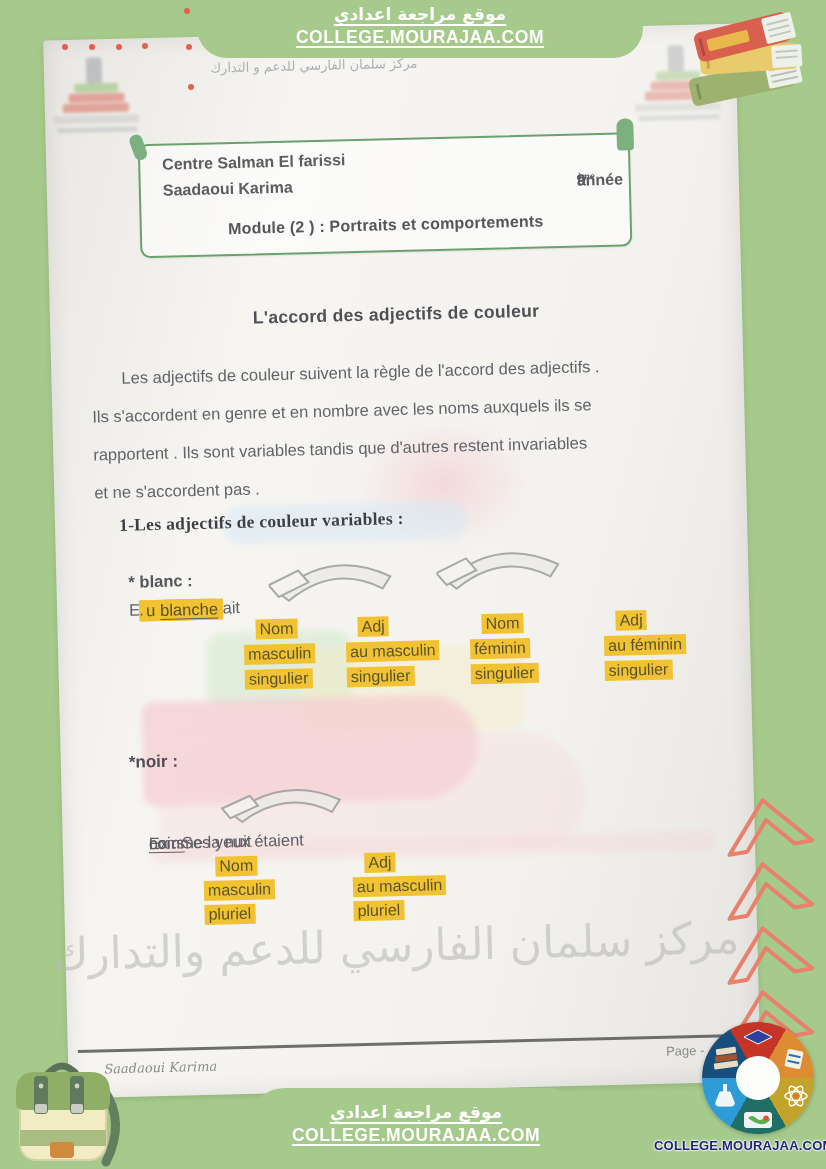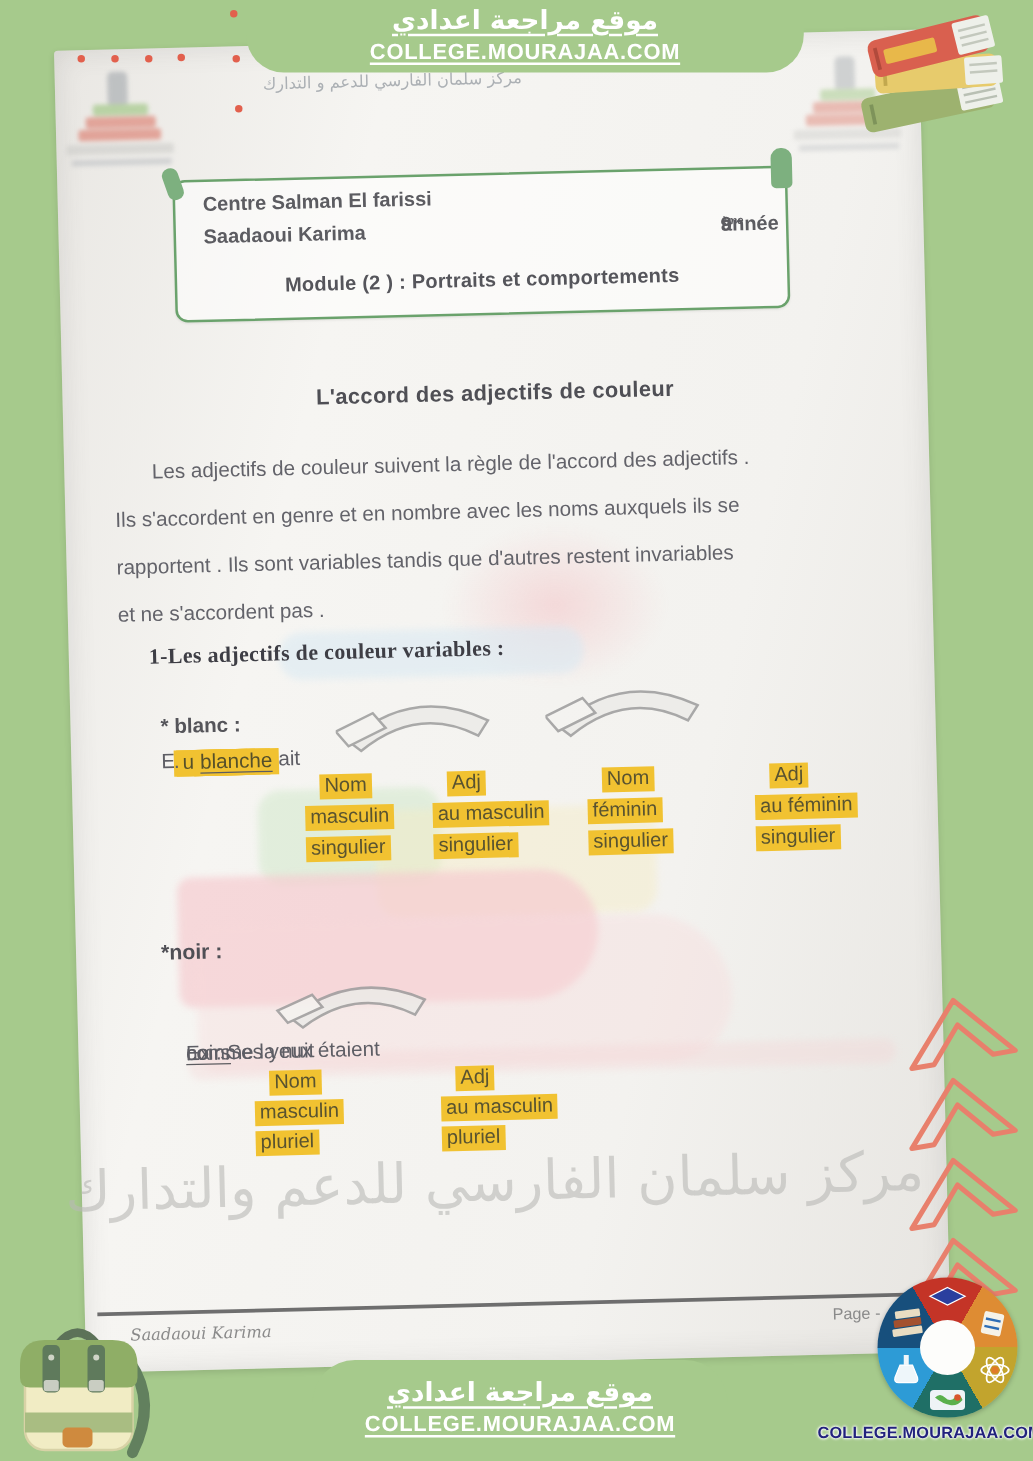--- a/index.html
+++ b/index.html
@@ -84,21 +84,21 @@
     font-size:44px;color:#b9b9b6;opacity:.6;white-space:nowrap}
 
   .foot-rule{left:10px;top:1010px;width:672px;height:3px;background:#4c4c4e;opacity:.8}
   .signature{left:36px;top:1022px;font-family:"DejaVu Serif",serif;font-style:italic;font-size:13px;color:#8a8a8a}
   .pagelab{left:598px;top:1018px;font-size:13px;color:#8a8a8a}
 
   
   .banner{position:absolute;background:var(--green);text-align:center;z-index:6}
   .banner-top{left:197px;top:-4px;width:446px;height:62px;border-radius:0 0 30px 30px;padding-top:8px}
   .banner-bottom{left:250px;top:1088px;width:332px;height:81px;border-radius:34px 34px 0 0;padding-top:14px}
-  .banner .ar{font-family:"DejaVu Sans",sans-serif;font-weight:bold;font-size:21px;color:#fff;
+  .banner .ar{font-family:"DejaVu Sans",sans-serif;font-weight:bold;font-size:17px;color:#fff;
     text-decoration:underline;text-decoration-thickness:2px;text-underline-offset:4px}
   .banner .url{font-weight:bold;font-size:17.5px;color:#fff;letter-spacing:.6px;margin-top:3px;
     text-decoration:underline;text-decoration-thickness:2px;text-underline-offset:3px}
 
   
   .dot{position:absolute;width:6px;height:6px;border-radius:50%;background:var(--dots);z-index:7}
   .books-icon{position:absolute;left:684px;top:6px;z-index:7}
   .chevrons{position:absolute;left:710px;top:780px;z-index:5}
   .backpack-icon{position:absolute;left:6px;top:1046px;z-index:7}
 

